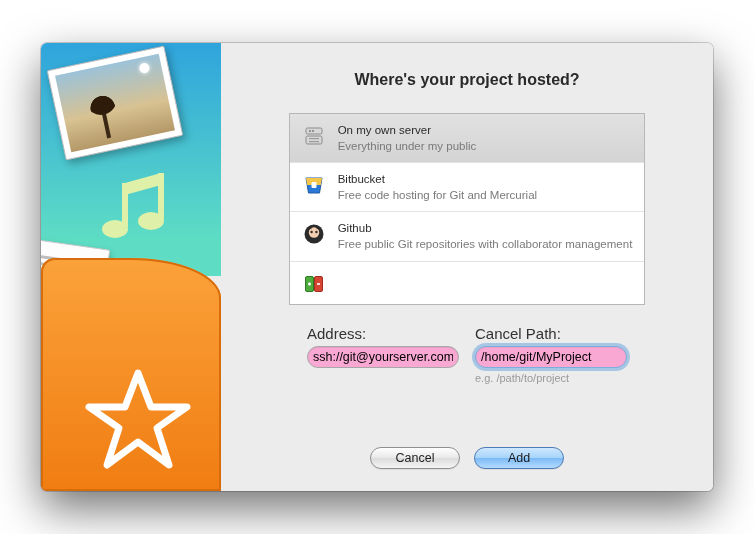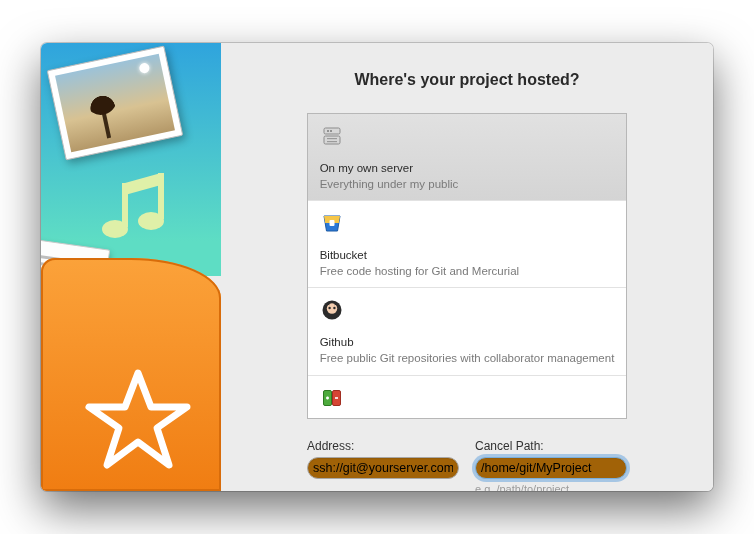--- a/index.html
+++ b/index.html
@@ -97,45 +97,44 @@
     background: #fff;
     border-radius: 0;
   }
   .host-item {
     display: flex;
     align-items: flex-start;
     gap: 12px;
     padding: 8px 12px;
     border-bottom: 1px solid #e2e2e2;
     cursor: default;
-    flex-direction: column;
   }
   .host-item:last-child { border-bottom: none; }
   .host-item.selected {
     background: linear-gradient(#e1e1e1, #d4d4d4);
   }
   .host-icon {
     width: 24px; height: 24px; flex: 0 0 24px;
     display: flex; align-items: center; justify-content: center;
     margin-top: 2px;
   }
   .host-text { font-size: 11.5px; line-height: 1.4; }
   .host-title { color: #2b2b2b; }
   .host-sub { color: #7a7a7a; }
   .form-row {
     display: flex; gap: 16px; margin-top: 20px;
   }
   .form-col { flex: 1; display: flex; flex-direction: column; }
-  .form-label { font-size: 12px; color: #323232; margin-bottom: 4px; }
+  .form-label { font-size: 15px; color: #323232; margin-bottom: 4px; }
   .form-input {
     font: inherit; font-size: 12.5px;
     padding: 3px 5px;
     border: 1px solid #a8a8a8;
     border-radius: 11px;
-    background: #a16207;
+    background: #f9a8d4;
     box-shadow: inset 0 1px 1px rgba(0,0,0,0.08);
   }
   .form-input.focused {
     outline: none;
     border-color: #7aaedb;
     box-shadow: 0 0 0 3px rgba(109,167,222,0.55), inset 0 1px 1px rgba(0,0,0,0.06);
   }
   .hint { font-size: 11px; color: #9a9a9a; margin-top: 4px; }
   .button-row {
     margin-top: auto;

